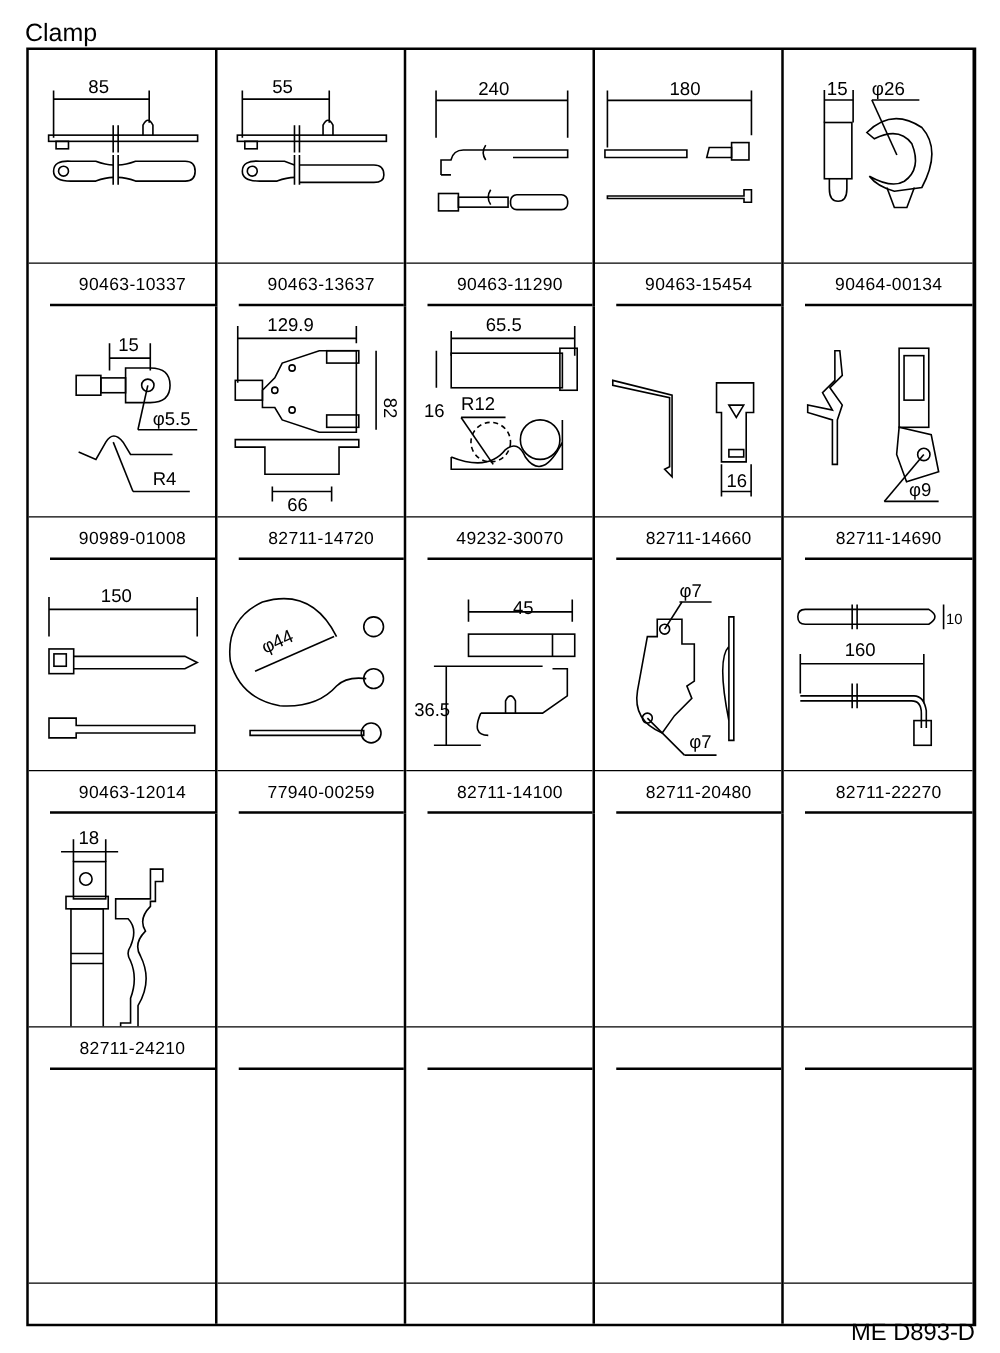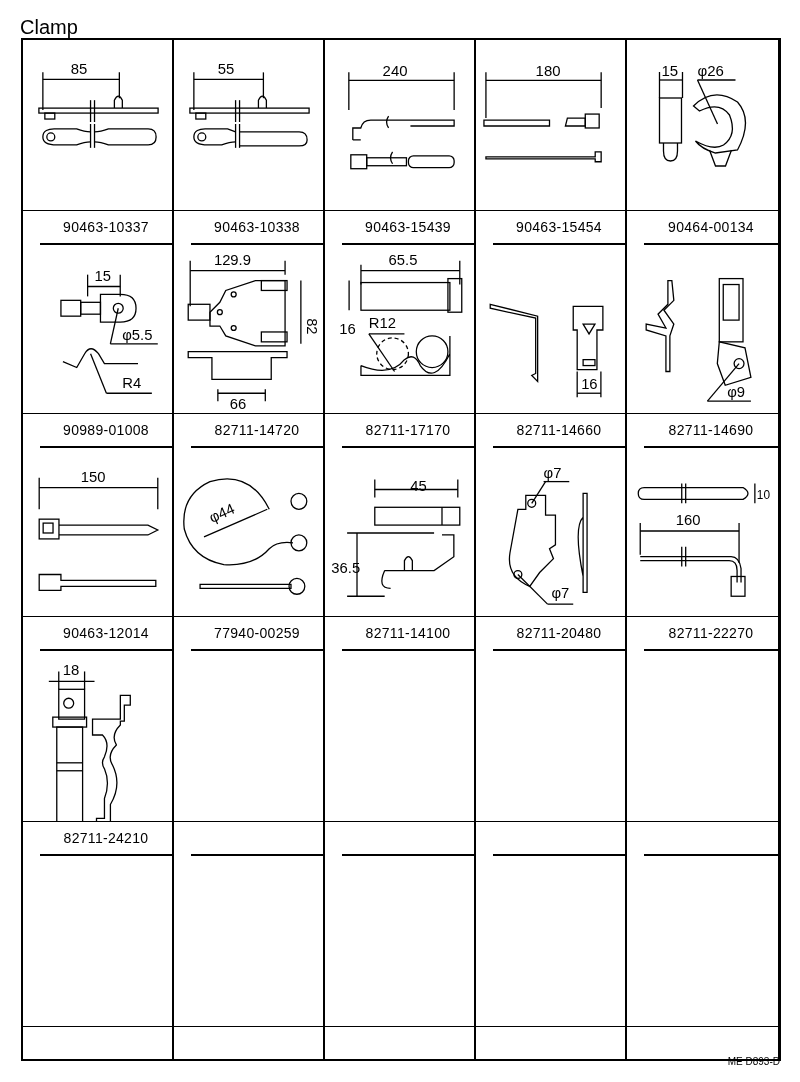--- a/index.html
+++ b/index.html
@@ -1,18 +1,18 @@
 <!DOCTYPE html>
 <html><head>
 <meta charset="utf-8">
 <style>
   html, body { margin:0; padding:0; background:#fff; }
   body { width:800px; height:1082px; position:relative; font-family:"Liberation Sans", sans-serif; color:#000; overflow:hidden; }
   .title { position:absolute; left:20px; top:16px; font-size:20px; }
-  .code { position:absolute; right:20px; top:1056px; font-size:10px; }
+  .code { position:absolute; right:20px; top:1056px; font-size:19px; }
   .grid { position:absolute; left:21px; top:38px; width:760px; border:2px solid #000; border-right-width:3px; box-sizing:border-box; }
   .row { display:flex; }
   .cell { width:152px; box-sizing:border-box; border-right:2px solid #000; display:flex; flex-direction:column; }
   .cell:last-child { border-right:none; }
   .pic { height:168px; border-bottom:1.5px solid #000; position:relative;padding-left:44px; }
   .lbl { height:32px; border-bottom:2px solid #000; display:flex; align-items:center; justify-content:center; font-size:14px; letter-spacing:0.3px;margin-left:17px; }
   .row:last-child .lbl { border-bottom:none; }
   .row.r1 .pic { height:170px; }
   .row.r4 .pic, .row.r5 .pic { height:170px;text-align:right; }
   .row.r5 .pic { height:170px; }
@@ -59,37 +59,37 @@
             <rect x="22" y="73" width="10" height="6"></rect>
           <path d="M85 68 v-8 q4 -8 8 0 v8"></path>
           <line x1="62" y1="60" x2="62" y2="82"></line>
             <line x1="66" y1="60" x2="66" y2="82"></line>
           <path d="M20 97 q0 -9 14 -8 h20 q8 3 8 3 M66 92 h60 q8 0 8 8 q0 6 -8 6 h-60 M62 102 q-6 0 -14 3 h-14 q-14 0 -14 -8"></path>
           <circle cx="28" cy="97" r="4"></circle>
           <line x1="62" y1="84" x2="62" y2="108"></line>
             <line x1="66" y1="84" x2="66" y2="108"></line>
         </svg>
       </div>
-      <div class="lbl">90463-10338</div>
+      <div class="lbl">90463-13637</div>
     </div>
     <div class="cell">
       <div class="pic">
         <svg viewBox="0 0 150 170">
           <line x1="24" y1="32" x2="24" y2="70"></line>
             <line x1="130" y1="32" x2="130" y2="70"></line>
           <line x1="24" y1="40" x2="130" y2="40"></line>
           <text x="58" y="36">240</text>
           <path d="M28 100 v-12 h8 q2 -8 10 -8 h40 M86 80 h44 v6 h-44 M36 100 h-8"></path>
           <rect x="26" y="115" width="16" height="14"></rect>
             <rect x="42" y="118" width="40" height="8"></rect>
           <rect x="84" y="116" width="46" height="12" rx="5"></rect>
           <path d="M64 76 q-4 6 0 12 M68 112 q-4 6 0 12"></path>
         </svg>
       </div>
-      <div class="lbl">90463-15439</div>
+      <div class="lbl">90463-11290</div>
     </div>
     <div class="cell">
       <div class="pic">
         <svg viewBox="0 0 150 170">
           <line x1="10" y1="32" x2="10" y2="78"></line>
             <line x1="126" y1="32" x2="126" y2="68"></line>
           <line x1="10" y1="40" x2="126" y2="40"></line>
           <text x="60" y="36">180</text>
           <path d="M8 80 h66 v6 h-66 z"></path>
           <path d="M90 86 h20 v-8 h-18 z"></path>
@@ -179,21 +179,21 @@
           <rect x="36" y="38" width="90" height="28"></rect>
             <rect x="124" y="34" width="14" height="34"></rect>
           <text x="44" y="84">R12</text>
           <line x1="44" y1="90" x2="80" y2="90"></line>
             <line x1="44" y1="90" x2="70" y2="128"></line>
           <path d="M36 122 v10 h90 v-40 M36 122 q30 12 44 -6 q10 -8 16 6 q14 20 30 -12"></path>
           <circle cx="68" cy="110" r="16" stroke-dasharray="4 3"></circle>
             <circle cx="108" cy="108" r="16"></circle>
         </svg>
       </div>
-      <div class="lbl">82711-17170</div>
+      <div class="lbl">49232-30070</div>
     </div>
     <div class="cell">
       <div class="pic">
         <svg viewBox="0 0 150 170">
           <path d="M14 60 l48 12 v66 l-6 -6 l4 -2 v-56 l-46 -10 z"></path>
           <path d="M98 62 h30 v24 h-6 v40 h-20 v-40 h-4 z"></path>
           <path d="M108 80 l6 10 l6 -10 z"></path>
             <rect x="108" y="116" width="12" height="6"></rect>
           <line x1="102" y1="128" x2="102" y2="154"></line>
             <line x1="126" y1="128" x2="126" y2="154"></line>

